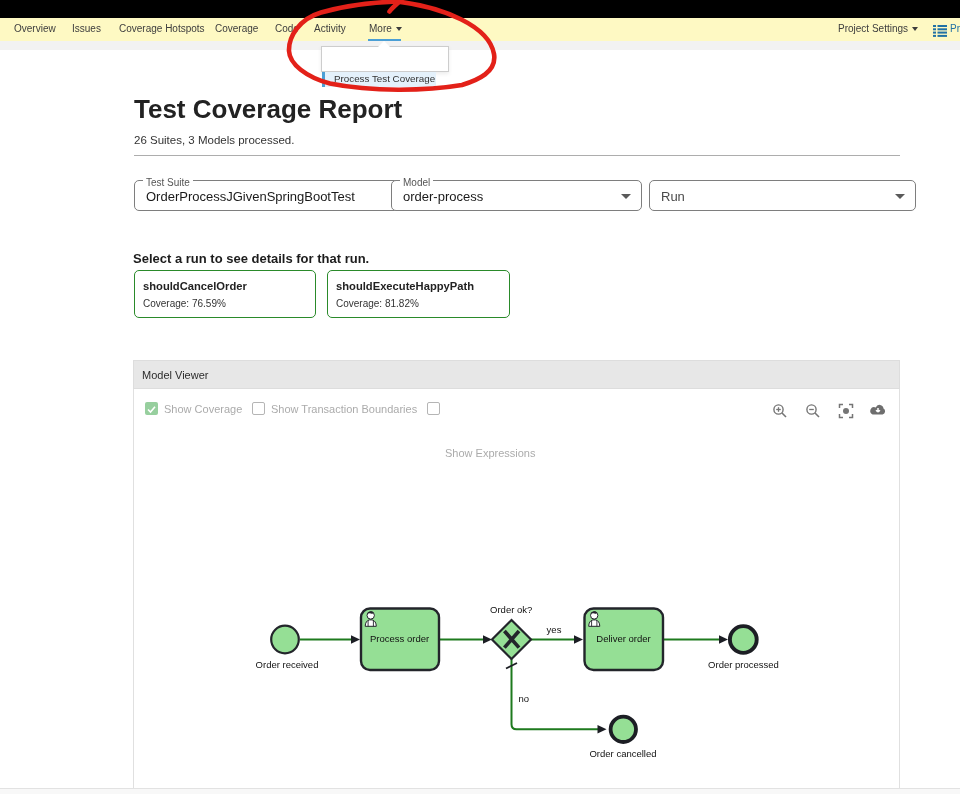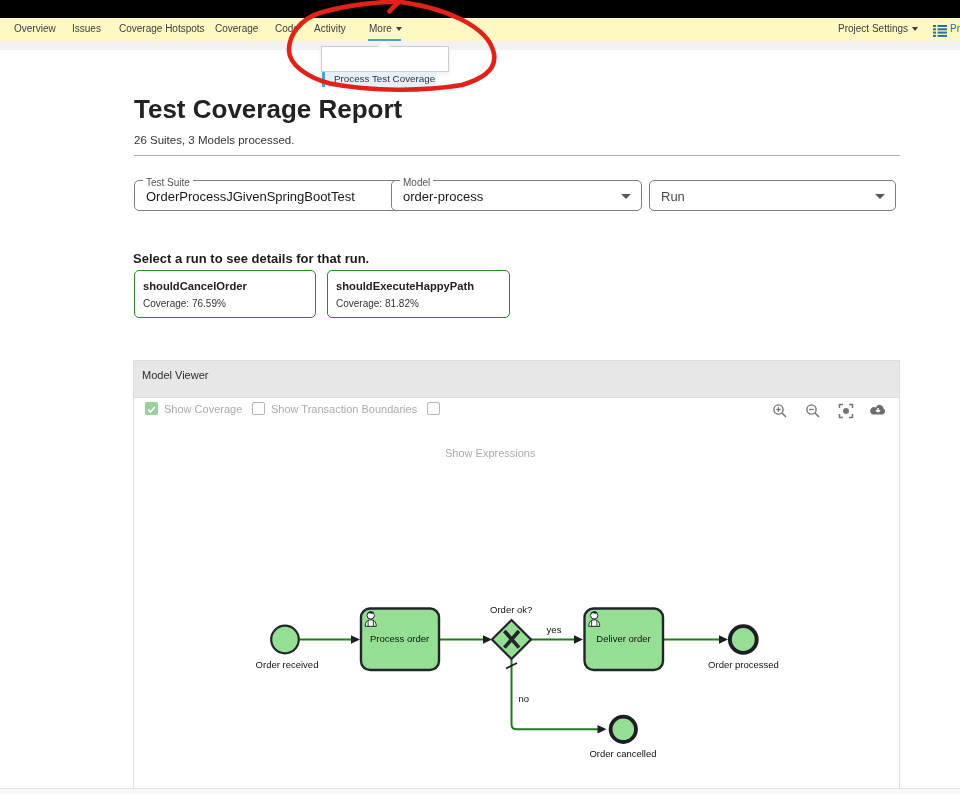--- a/index.html
+++ b/index.html
@@ -38,36 +38,36 @@
   #hr1 { left:134px; top:155px; width:766px; height:1px; background:#adadad; }
 
   
   .selbox { position:absolute; top:180px; height:31px; border:1px solid #7e7e7e; border-radius:5px; background:#fff; }
   .sellabel { position:absolute; top:-4.5px; left:8px; background:#fff; padding:0 3px; font-size:10px; color:#555; line-height:11px; }
   .selval { position:absolute; left:11px; top:8px; font-size:13px; color:#1a1a1a; white-space:nowrap; }
   .selarrow { position:absolute; right:10px; top:13px; width:0; height:0;
     border-left:5px solid transparent; border-right:5px solid transparent; border-top:5px solid #5a5a5a; }
   #sel1 { left:134px; width:280px; }
   #sel2 { left:391px; width:251px; }
-  #sel3 { left:649px; width:247px; }
+  #sel3 { left:649px; width:267px; }
 
   #selhdr { left:133px; top:250.5px; font-size:13px; font-weight:bold; color:#1c1c1c; }
 
   
   .card { position:absolute; top:270px; height:48px; background:#fff;
     border:1px solid #2a8a2a; border-radius:5px; }
   .cardtitle { position:absolute; left:8px; top:9px; font-size:11.2px; font-weight:bold; color:#222; }
   .cardcov { position:absolute; left:8px; top:27px; font-size:10px; color:#333; }
   #card1 { left:134px; width:182px;text-align:right; }
   #card2 { left:327px; width:183px;padding-left:19px; }
 
   
   #panel { left:133px; top:360px; width:767px; height:429px; background:#fff;
     border:1px solid #e0e0e0; border-top:none; }
-  #panelhdr { left:133px; top:360px; width:767px; height:38px; background:#e7e7e7;
+  #panelhdr { left:133px; top:360px; width:767px; height:29px; background:#e7e7e7;
     border:1px solid #ddd; }
   #panelhdr span { position:absolute; left:8px; top:8px; font-size:11px; color:#2c2c2c; }
 
   
   .cb { position:absolute; top:402px; width:13px; height:13px; border-radius:2px; }
   .cb.checked { background:#97cf9e; }
   .cb.empty { background:#fff; border:1.5px solid #b5b5b5; }
   .cblabel { position:absolute; top:403px; font-size:11px; color:#ababab; }
   .ticon { position:absolute; top:403px; }
 

